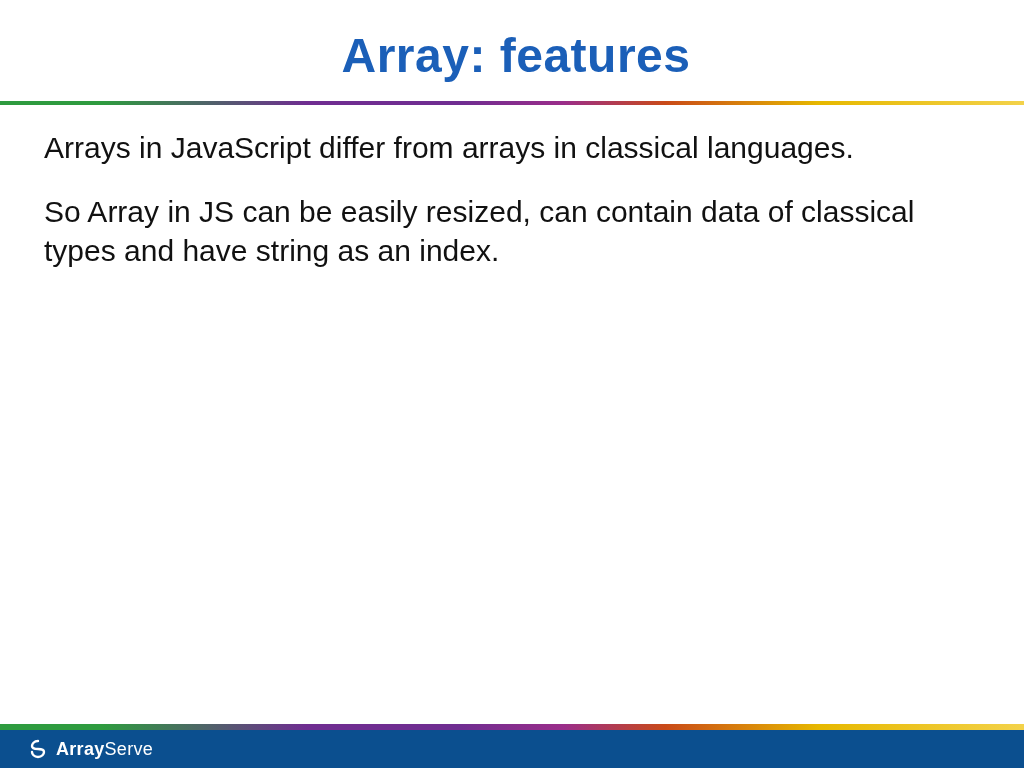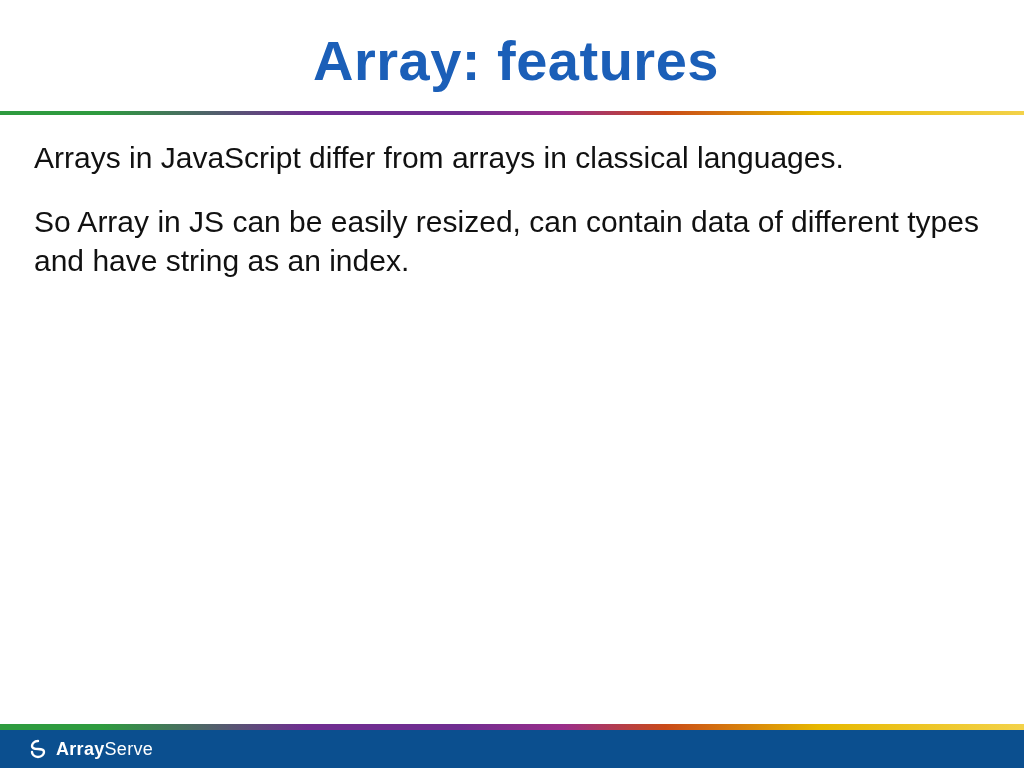--- a/index.html
+++ b/index.html
@@ -12,42 +12,42 @@
     overflow: hidden;
   }
   .slide {
     width: 100%;
     height: 100%;
     display: flex;
     flex-direction: column;
   }
   .title {
     text-align: center;
-    font-size: 56px;
+    font-size: 48px;
     font-weight: 800;
     color: #1b5fb8;
     padding: 28px 0 18px 8px;
     letter-spacing: 0.5px;
   }
   .divider {
     height: 4px;
     width: 100%;
     background: linear-gradient(to right,
       #2e9b3f 0%,
       #2e9b3f 10%,
       #6f2d91 30%,
       #6f2d91 45%,
       #9a2d8a 55%,
       #c94a18 65%,
       #e6b800 80%,
       #f3d24a 100%);
   }
   .content {
     flex: 1;
-    padding: 24px 34px 10px 34px;
+    padding: 24px 34px 10px 44px;
   }
   .para {
     font-size: 30px;
     line-height: 1.28;
     color: #111;
     margin-bottom: 26px;
   }
   .para.gap-large {
     margin-top: 40px;
   }
@@ -102,21 +102,21 @@
 <body>
 
 <div class="slide">
 
   <h1 class="title">Array: features</h1>
 
   <div class="divider"></div>
 
   <div class="content">
     <p class="para">Arrays in JavaScript differ from arrays in classical languages.</p>
-    <p class="para">So Array in JS can be easily resized, can contain data of different types and have string as an index.</p>
+    <p class="para">So Array in JS can be easily resized, can contain data of classical types and have string as an index.</p>
   </div>
 
   <div class="footer">
     <div class="footer-stripe"></div>
     <div class="footer-bar">
       <span class="logo-icon">
         <svg width="20" height="20" viewBox="0 0 20 20">
           <path d="M10 2 C6 2 4 5 4 7 C4 9 6 10 10 10 C14 10 16 11 16 13 C16 15 14 18 10 18 C6 18 4 15 4 13" stroke="#ffffff" stroke-width="2.4" fill="none" stroke-linecap="round"></path>
         </svg>
       </span>

